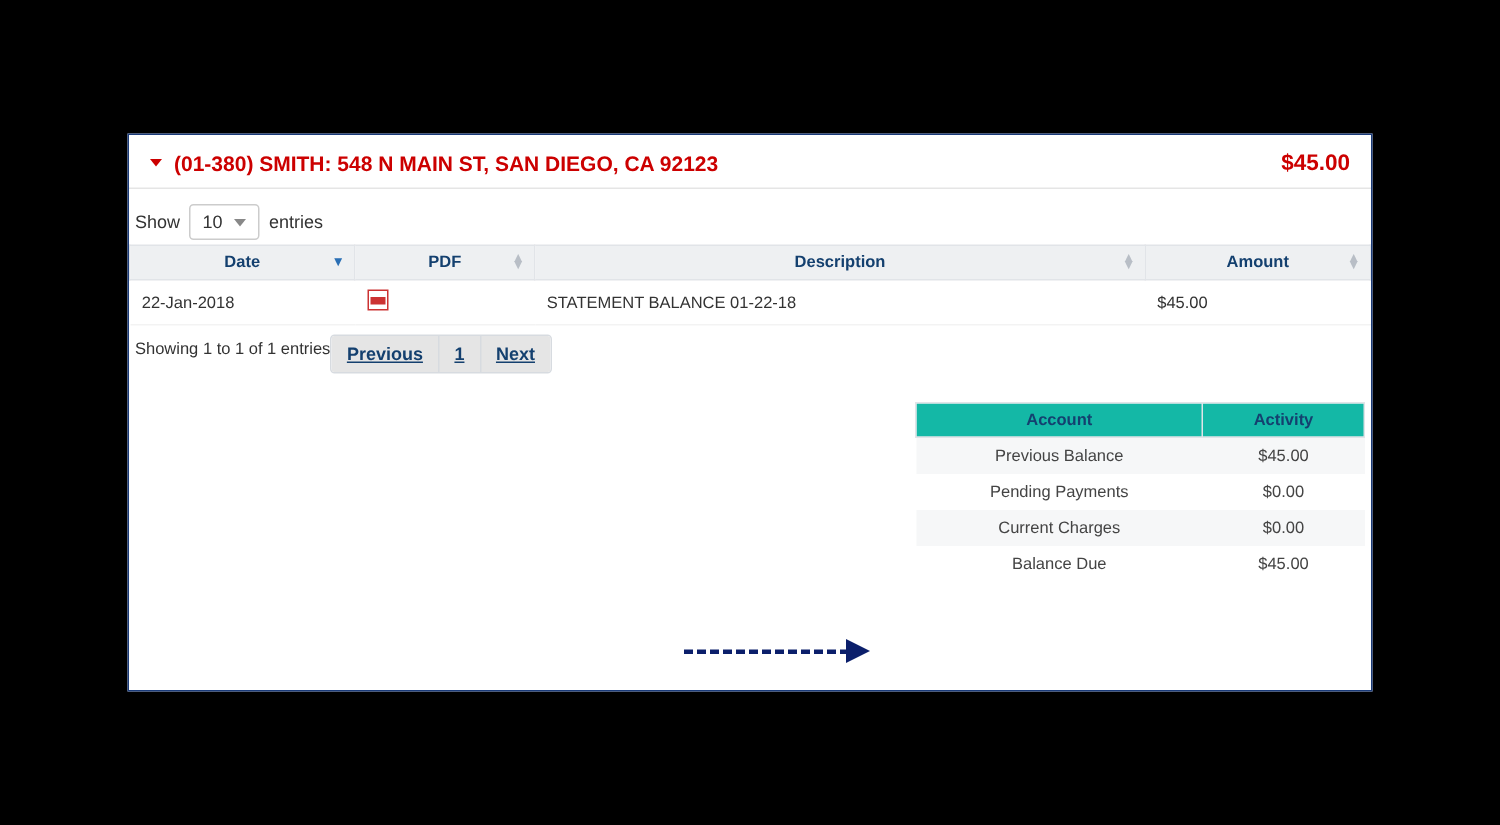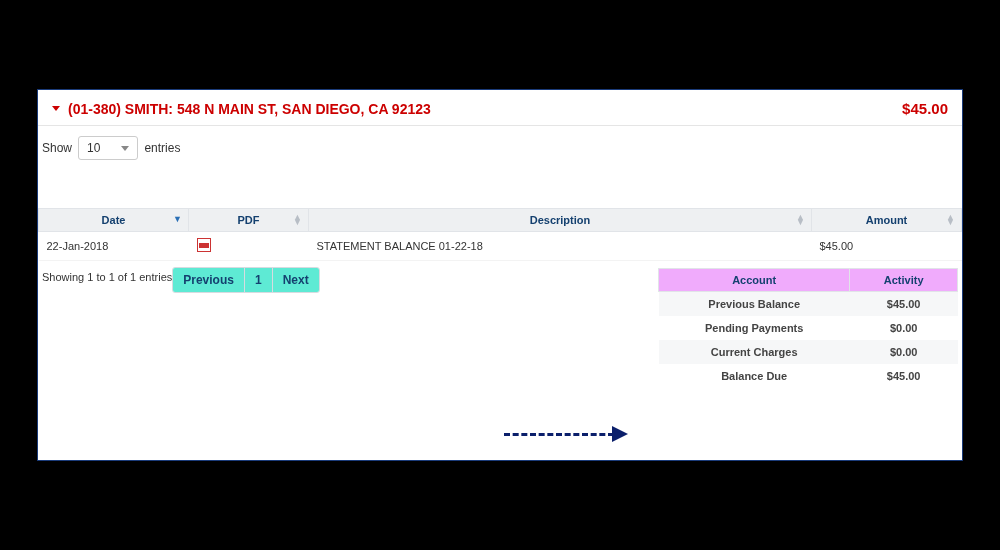--- a/index.html
+++ b/index.html
@@ -10,21 +10,21 @@
       font-family: Arial, Helvetica, sans-serif;
       font-size: 12px;
       color: #333;
       display: flex;
       align-items: center;
       justify-content: center;
     }
     .panel {
       background: #fff;
       border: 1px solid #1a3b7a;
-      width: 926px;
+      width: 830px;
       height: 372px;
       position: relative;
     }
     .header {
       display: flex;
       align-items: center;
       justify-content: space-between;
       padding: 10px 14px 8px 14px;
       border-bottom: 1px solid #e5e5e5;
     }
@@ -56,34 +56,33 @@
       gap: 6px;
       font-size: 12px;
       color: #333;
     }
     .length-select {
       display: inline-flex;
       align-items: center;
       border: 1px solid #ccc;
       border-radius: 3px;
       padding: 4px 8px;
-      gap: 21px;
+      gap: 8px;
       background: #fff;
       cursor: pointer;
     }
     .length-select .tri {
       width: 0; height: 0;
       border-left: 4px solid transparent;
       border-right: 4px solid transparent;
       border-top: 5px solid #888;
     }
     table.data {
       width: 100%;
       border-collapse: collapse;
-      margin-top: 45px;
     }
     table.data th {
       background: #eef0f2;
       color: #14406f;
       font-weight: bold;
       font-size: 11px;
       padding: 5px 8px;
       border: 1px solid #e1e4e8;
       position: relative;
       text-align: center;
@@ -138,50 +137,50 @@
       display: flex;
       border: 1px solid #d7dbe0;
       border-radius: 3px;
       overflow: hidden;
     }
     .pager > div {
       padding: 5px 10px;
       color: #14406f;
       font-weight: bold;
       font-size: 12px;
-      background: #5eead4;
+      background: #e5e5e5;
       cursor: pointer;
       border-left: 1px solid #d7dbe0;
+      text-decoration: underline;
     }
     .pager > div:first-child { border-left: none; }
     .summary-wrap {
       position: absolute;
       right: 4px;
       top: 178px;
       width: 300px;
     }
     .summary {
       width: 100%;
       border-collapse: collapse;
     }
     .summary th {
-      background: #f0abfc;
+      background: #14b8a6;
       color: #14406f;
       font-weight: bold;
       font-size: 11px;
       padding: 5px 8px;
       border: 1px solid #e1e4e8;
       text-align: center;
     }
     .summary td {
       padding: 6px 8px;
       font-size: 11px;
       color: #444;
       text-align: center;
-      font-weight: bold;
     }
     .summary tr:nth-child(odd) td { background: #f6f7f8; }
     .summary tr:nth-child(even) td { background: #fff; }
     .summary td:first-child { width: 64%; }
     .btn-row {
       position: absolute;
       right: 8px;
       bottom: 10px;
       display: flex;
       gap: 20px;

